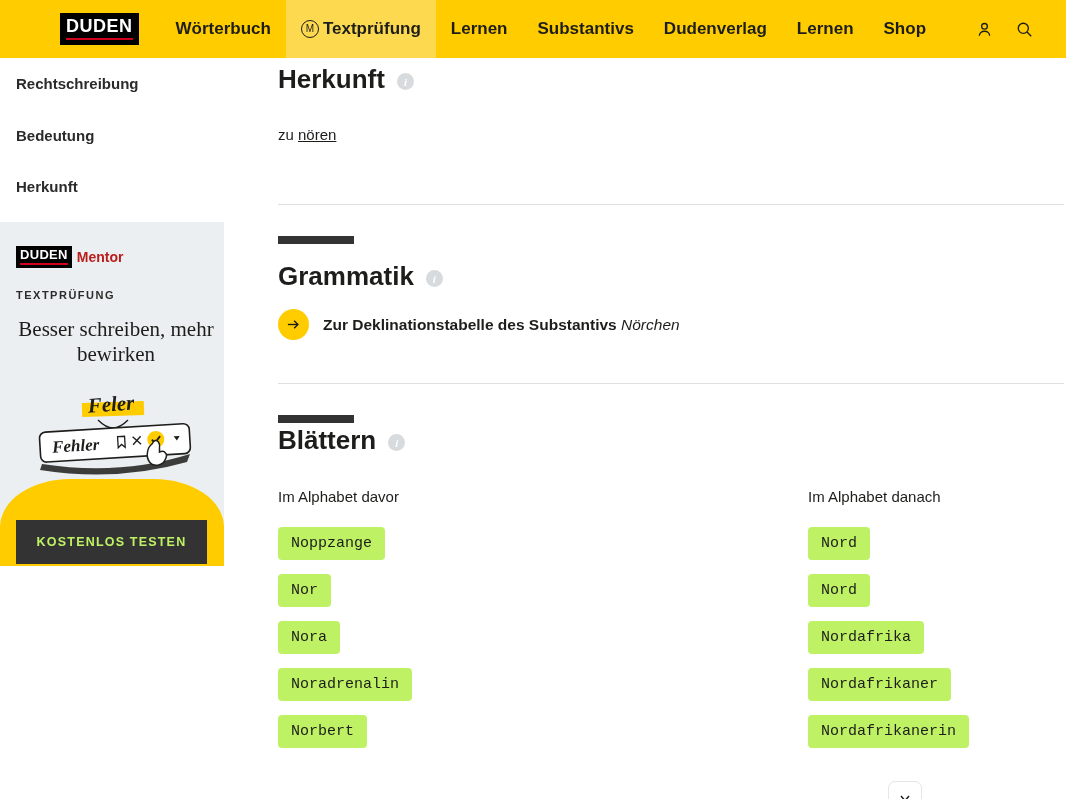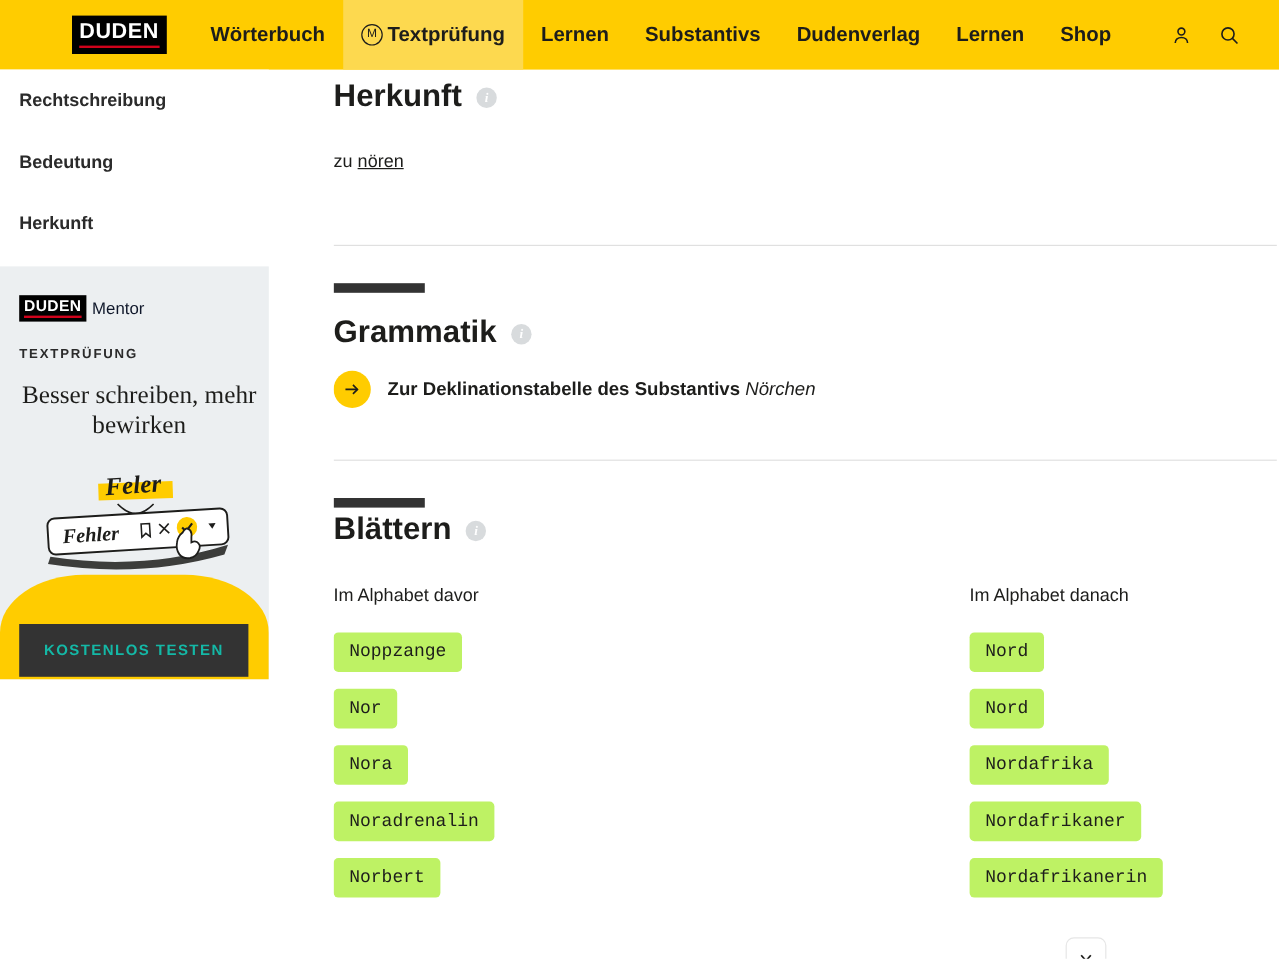--- a/index.html
+++ b/index.html
@@ -127,21 +127,21 @@
   }
   .promo-duden {
     background: #000;
     padding: 2px 4px 3px 4px;
   }
   .promo-duden .pd-text {
     color: #fff; font-weight: bold; font-size: 13px; line-height: 1;
     letter-spacing: .3px; display:block;
   }
   .promo-duden .pd-rule { display:block; height:1.5px; background:#d0021b; margin-top:2px; }
-  .promo-mentor { font-size: 14px; color: #0f172a; margin-left: 5px; }
+  .promo-mentor { font-size: 14px; color: #b91c1c; margin-left: 5px; font-weight: bold; }
   .promo-kicker {
     margin: 21px 0 0 16px;
     font-size: 11px; font-weight: bold; letter-spacing: 1.5px;
     color: #2b2b2b;
   }
   .promo-head {
     margin: 16px 0 0 16px;
     font-family: "Liberation Serif", serif;
     font-size: 21px; font-weight: normal; line-height: 1.22;
     color: #1d1d1b;
@@ -155,21 +155,21 @@
     width: 224px; height: 111px;
     background: #ffcc00;
     border-top-left-radius: 70px 48px;
     border-top-right-radius: 70px 48px;
   }
   .promo-btn {
     position: absolute;
     left: 16px; top: 274px;
     width: 191px; height: 44px;
     background: #333333;
-    color: #14b8a6;
+    color: #bef264;
     font-size: 12.5px; font-weight: bold; letter-spacing: 1.2px;
     display: flex; align-items: center; justify-content: center;
     cursor: pointer;
     border: none;
     font-family: "Liberation Sans", sans-serif;
   }
 
   
   .main {
     position: absolute;

